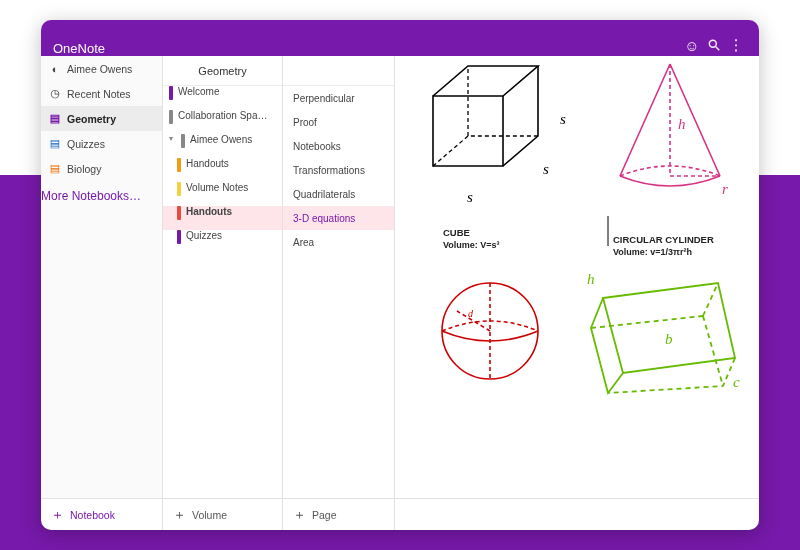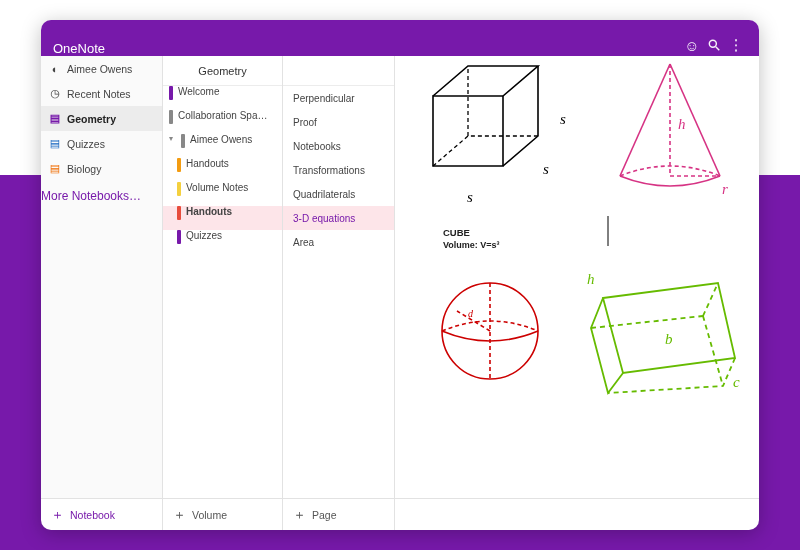--- a/index.html
+++ b/index.html
@@ -169,20 +169,24 @@
             <line x1="70" y1="8" x2="70" y2="120" stroke-dasharray="4 3"></line>
             <line x1="70" y1="120" x2="120" y2="120" stroke-dasharray="4 3"></line>
           </g>
         </svg>
         <span class="lbl" style="left:283px;top:60px;color:#d63384">h</span>
         <span class="lbl" style="left:327px;top:125px;color:#d63384">r</span>
 
         <svg width="10" height="30" style="position:absolute;left:208px;top:160px">
             <line x1="5" y1="0" x2="5" y2="30" stroke="#000" stroke-width="1"></line>
           </svg>
+        <div class="caption" style="left:218px;top:178px">
+          <div>CIRCULAR CYLINDER</div>
+          <div class="subcap"><b>Volume: v=1/3πr²h</b></div>
+        </div>
 
         <svg width="130" height="130" style="position:absolute;left:30px;top:215px">
           <g stroke="#cc0000" stroke-width="1.6" fill="none">
             <circle cx="65" cy="60" r="48"></circle>
             <path d="M17,60 Q65,80 113,60"></path>
             <path d="M17,60 Q65,40 113,60" stroke-dasharray="4 3"></path>
             <line x1="65" y1="60" x2="32" y2="40" stroke-dasharray="4 3"></line>
             <line x1="65" y1="12" x2="65" y2="108" stroke-dasharray="4 3"></line>
           </g>
         </svg>

